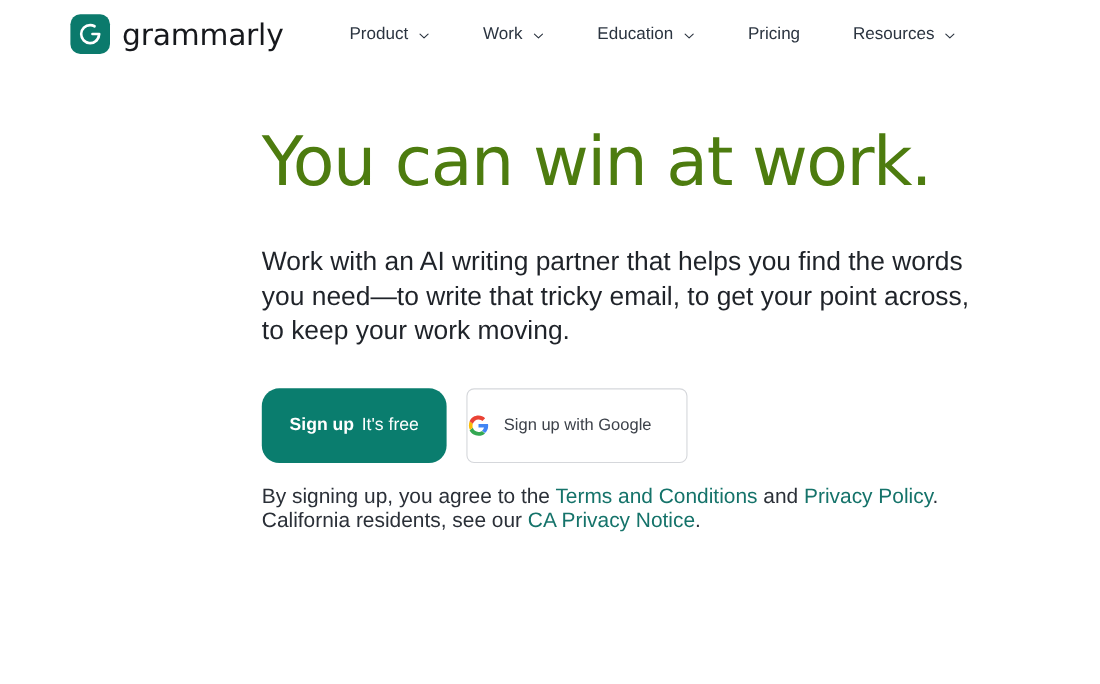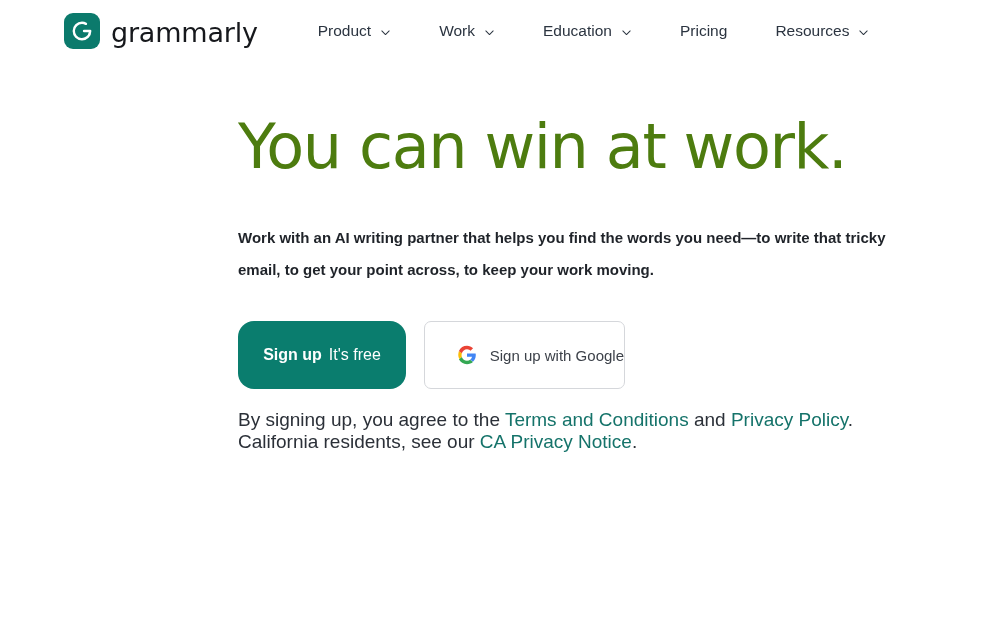--- a/index.html
+++ b/index.html
@@ -115,24 +115,24 @@
     font-weight: 400;
     letter-spacing: -1.4px;
     color: #4d7c0f;
     font-family: "DejaVu Sans", sans-serif;
   }
   .hero-title .line { display: block; white-space: nowrap; }
 
   .hero-sub {
     margin-top: 40px;
     width: 650px;
-    font-size: 15px;
+    font-size: 24px;
     line-height: 31.5px;
     color: #1f2329;
-    font-weight: 700;
+    font-weight: 400;
   }
 
   
   .cta-row {
     display: flex;
     align-items: stretch;
     gap: 18px;
     margin-top: 36px;
   }
 
@@ -157,21 +157,21 @@
 
   .btn-google {
     width: 201px;
     height: 68px;
     background: #ffffff;
     border: 1px solid #d5d7db;
     border-radius: 7px;
     cursor: pointer;
     display: flex;
     align-items: center;
-    justify-content: flex-end;
+    justify-content: flex-start;
     gap: 13px;
     font-size: 15px;
     color: #3c4149;
     font-family: "Liberation Sans", sans-serif;
     white-space: nowrap;
   }
 
   .g-icon { width: 20px; height: 20px; display: block; flex: 0 0 auto; }
 
   

